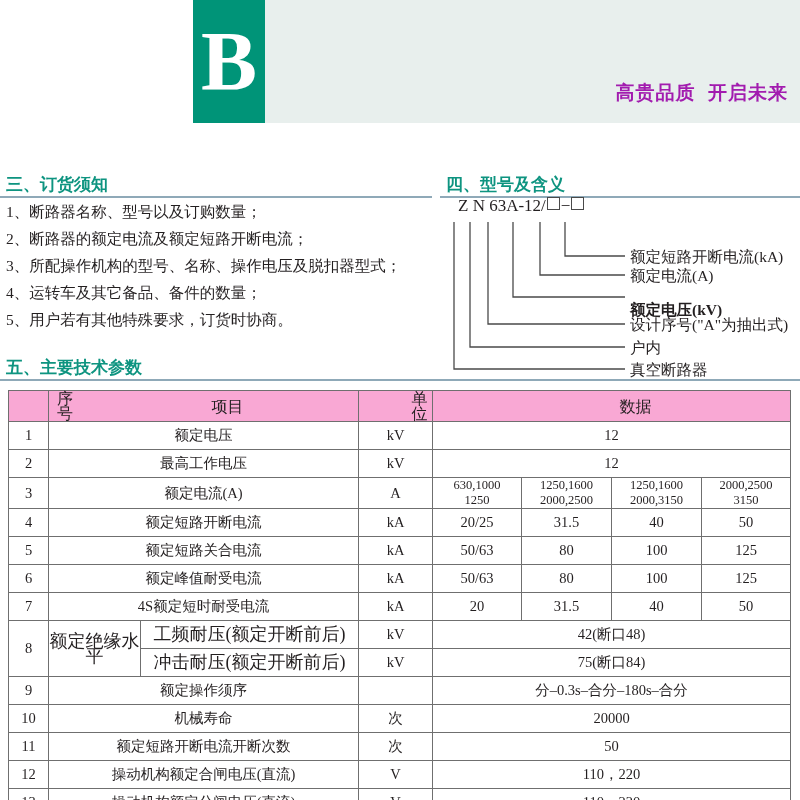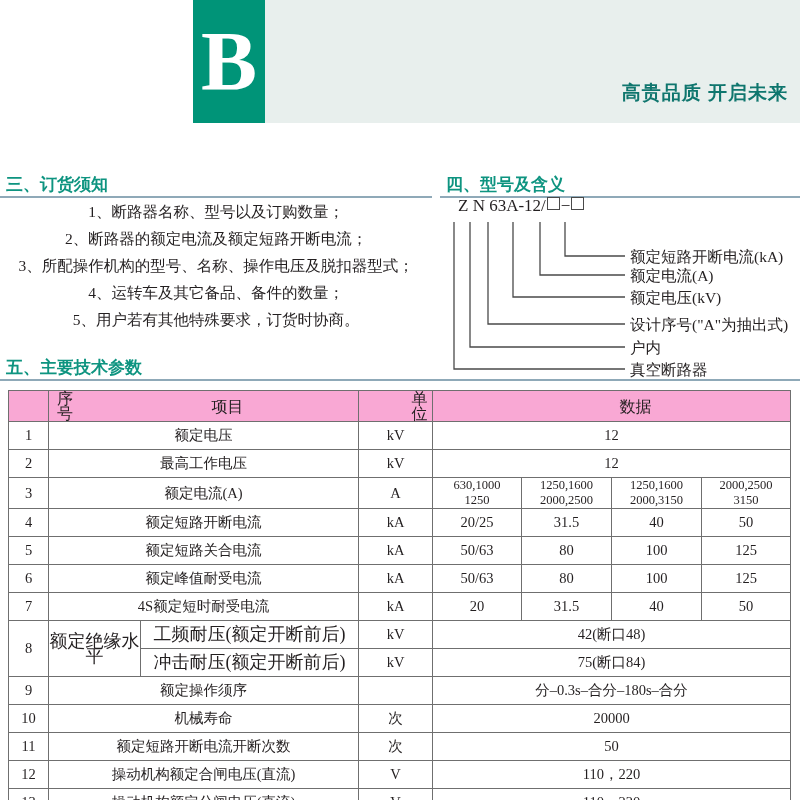--- a/index.html
+++ b/index.html
@@ -34,38 +34,38 @@
   .logo-mark{position:absolute;left:20px;top:0;width:108px;height:42px;}
   .logo-name{
     position:absolute;left:4px;top:40px;width:150px;
     color:#243e91;
     font-family:"Liberation Sans","DejaVu Sans",sans-serif;
     font-size:25px;font-weight:700;letter-spacing:2px;
     white-space:nowrap;
   }
   .tagline{
     position:absolute;right:12px;top:80px;
-    color:#0f766e;
-    font-family:Liberation Sans, sans-serif;
+    color:#a21caf;
+    font-family:Liberation Mono, monospace;
     font-size:19px;font-weight:700;letter-spacing:1px;
     white-space:nowrap;
   }
 
   
   .sec-head{
     position:absolute;
     color:#0e9480;
     font-family:"Liberation Sans","DejaVu Sans",sans-serif;
     font-size:17px;font-weight:700;
     white-space:nowrap;
   }
   .sec-rule{position:absolute;height:2px;background:#8fa9b8;}
 
   
-  .order-list{position:absolute;left:6px;top:198px;width:420px;text-align:center;}
+  .order-list{position:absolute;left:6px;top:198px;width:420px;}
   .order-item{
     font-family:"Liberation Serif","DejaVu Serif",serif;
     font-size:15.5px;
     line-height:27px;
     color:#231f20;
     white-space:nowrap;
   }
 
   
   .model{position:absolute;left:440px;top:196px;width:360px;height:185px;}
@@ -159,21 +159,21 @@
       <path d="M48,26 L48,128 L185,128"></path>
 
       <path d="M30,26 L30,151 L185,151"></path>
 
       <path d="M14,26 L14,173 L185,173"></path>
     </g>
   </svg>
 
   <div class="mlabel" style="left:190px;top:51px;">额定短路开断电流(kA)</div>
   <div class="mlabel" style="left:190px;top:70px;">额定电流(A)</div>
-  <div class="mlabel" style="left:190px;top:92px;">额定电压(kV)</div>
+  <div class="mlabel" style="left:190px;top:104px;font-weight:bold;">额定电压(kV)</div>
   <div class="mlabel" style="left:190px;top:119px;">设计序号("A"为抽出式)</div>
   <div class="mlabel" style="left:190px;top:142px;">户内</div>
   <div class="mlabel" style="left:190px;top:164px;">真空断路器</div>
 </div>
 
 <div class="sec-head" style="left:6px;top:356px;">五、主要技术参数</div>
 <div class="sec-rule" style="left:0px;top:379px;width:800px;"></div>
 
 <div class="tbl-wrap">
 <table class="spec">

